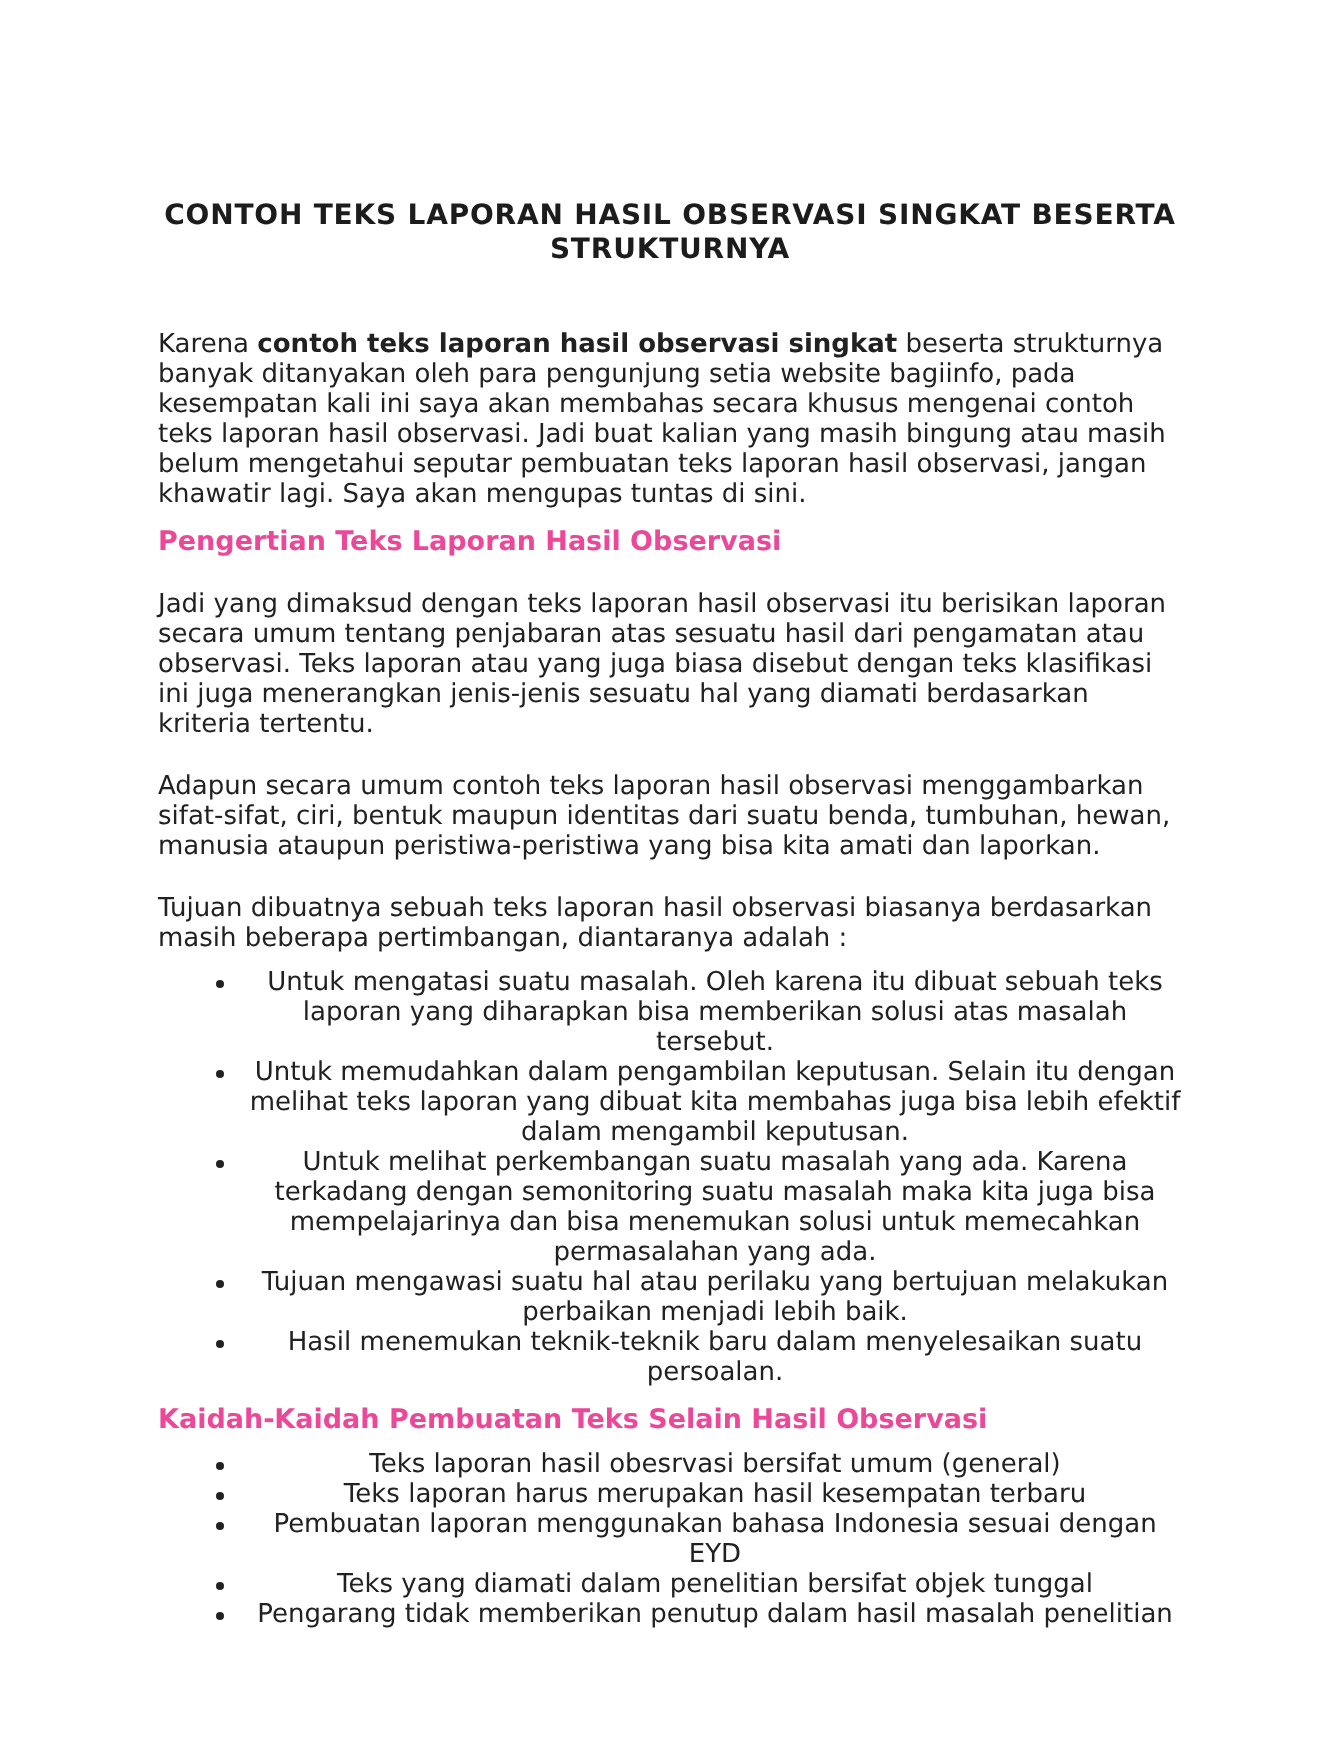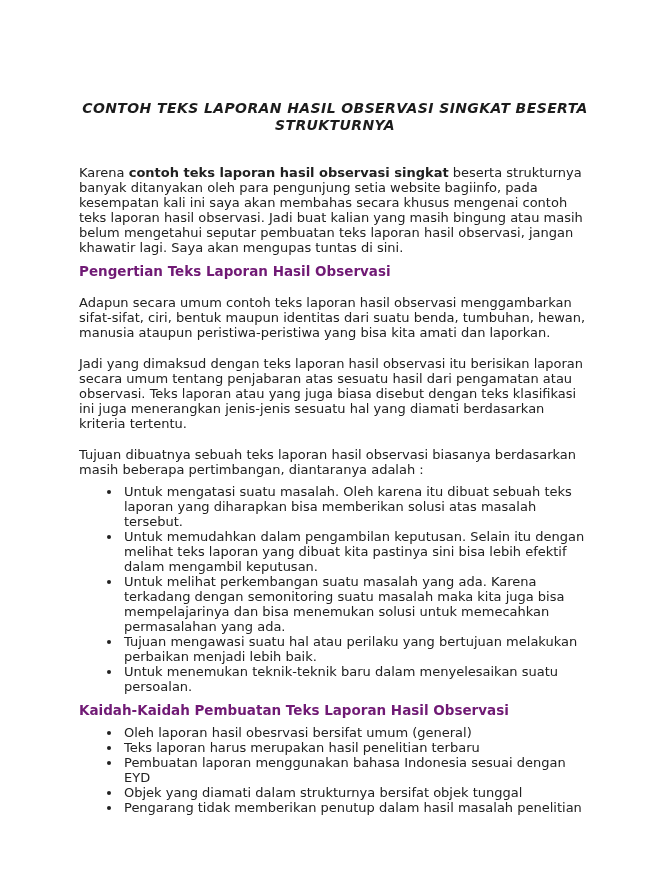--- a/index.html
+++ b/index.html
@@ -20,74 +20,74 @@
     background: #ffffff;
   }
   h1.doc-title {
     font-size: 14px;
     font-weight: bold;
     text-align: center;
     letter-spacing: 0.4px;
     line-height: 17px;
     margin: 0 0 31px 0;
     color: #1c1c1c;
-    font-style: italic;
   }
   p.body-para {
     font-size: 13px;
     line-height: 15px;
     margin: 16px 0 7px 0;
   }
   h2.section-heading {
     font-size: 13.5px;
     font-weight: bold;
     line-height: 16px;
     margin: 8px 0 7px 0;
-    color: #701a75;
+    color: #ec4899;
   }
   ul.bullet-list {
     font-size: 13px;
     line-height: 15px;
     margin: 7px 0 7px 0;
     padding-left: 43px;
+    text-align: center;
   }
   ul.bullet-list li {
     padding-left: 2px;
   }
   strong { font-weight: bold; }
 </style>
 </head>
 <body>
 
 <div class="page">
 
   <h1 class="doc-title">CONTOH TEKS LAPORAN HASIL OBSERVASI SINGKAT BESERTA STRUKTURNYA</h1>
 
   <p class="body-para"><span>Karena </span><strong>contoh teks laporan hasil observasi singkat</strong><span> beserta strukturnya banyak ditanyakan oleh para pengunjung setia website bagiinfo, pada kesempatan kali ini saya akan membahas secara khusus mengenai contoh teks laporan hasil observasi. Jadi buat kalian yang masih bingung atau masih belum mengetahui seputar pembuatan teks laporan hasil observasi, jangan khawatir lagi. Saya akan mengupas tuntas di sini.</span></p>
 
   <h2 class="section-heading">Pengertian Teks Laporan Hasil Observasi</h2>
 
+  <p class="body-para">Jadi yang dimaksud dengan teks laporan hasil observasi itu berisikan laporan secara umum tentang penjabaran atas sesuatu hasil dari pengamatan atau observasi. Teks laporan atau yang juga biasa disebut dengan teks klasifikasi ini juga menerangkan jenis-jenis sesuatu hal yang diamati berdasarkan kriteria tertentu.</p>
+
   <p class="body-para">Adapun secara umum contoh teks laporan hasil observasi menggambarkan sifat-sifat, ciri, bentuk maupun identitas dari suatu benda, tumbuhan, hewan, manusia ataupun peristiwa-peristiwa yang bisa kita amati dan laporkan.</p>
-
-  <p class="body-para">Jadi yang dimaksud dengan teks laporan hasil observasi itu berisikan laporan secara umum tentang penjabaran atas sesuatu hasil dari pengamatan atau observasi. Teks laporan atau yang juga biasa disebut dengan teks klasifikasi ini juga menerangkan jenis-jenis sesuatu hal yang diamati berdasarkan kriteria tertentu.</p>
 
 
   <p class="body-para">Tujuan dibuatnya sebuah teks laporan hasil observasi biasanya berdasarkan masih beberapa pertimbangan, diantaranya adalah :</p>
 
   <ul class="bullet-list">
       <li>Untuk mengatasi suatu masalah. Oleh karena itu dibuat sebuah teks laporan yang diharapkan bisa memberikan solusi atas masalah tersebut.</li>
-      <li>Untuk memudahkan dalam pengambilan keputusan. Selain itu dengan melihat teks laporan yang dibuat kita pastinya sini bisa lebih efektif dalam mengambil keputusan.</li>
+      <li>Untuk memudahkan dalam pengambilan keputusan. Selain itu dengan melihat teks laporan yang dibuat kita membahas juga bisa lebih efektif dalam mengambil keputusan.</li>
       <li>Untuk melihat perkembangan suatu masalah yang ada. Karena terkadang dengan semonitoring suatu masalah maka kita juga bisa mempelajarinya dan bisa menemukan solusi untuk memecahkan permasalahan yang ada.</li>
       <li>Tujuan mengawasi suatu hal atau perilaku yang bertujuan melakukan perbaikan menjadi lebih baik.</li>
-      <li>Untuk menemukan teknik-teknik baru dalam menyelesaikan suatu persoalan.</li>
+      <li>Hasil menemukan teknik-teknik baru dalam menyelesaikan suatu persoalan.</li>
     </ul>
 
-  <h2 class="section-heading">Kaidah-Kaidah Pembuatan Teks Laporan Hasil Observasi</h2>
+  <h2 class="section-heading">Kaidah-Kaidah Pembuatan Teks Selain Hasil Observasi</h2>
 
   <ul class="bullet-list">
-      <li>Oleh laporan hasil obesrvasi bersifat umum (general)</li>
-      <li>Teks laporan harus merupakan hasil penelitian terbaru</li>
+      <li>Teks laporan hasil obesrvasi bersifat umum (general)</li>
+      <li>Teks laporan harus merupakan hasil kesempatan terbaru</li>
       <li>Pembuatan laporan menggunakan bahasa Indonesia sesuai dengan EYD</li>
-      <li>Objek yang diamati dalam strukturnya bersifat objek tunggal</li>
+      <li>Teks yang diamati dalam penelitian bersifat objek tunggal</li>
       <li>Pengarang tidak memberikan penutup dalam hasil masalah penelitian</li>
     </ul>
 
 </div>
 
 </body></html>

